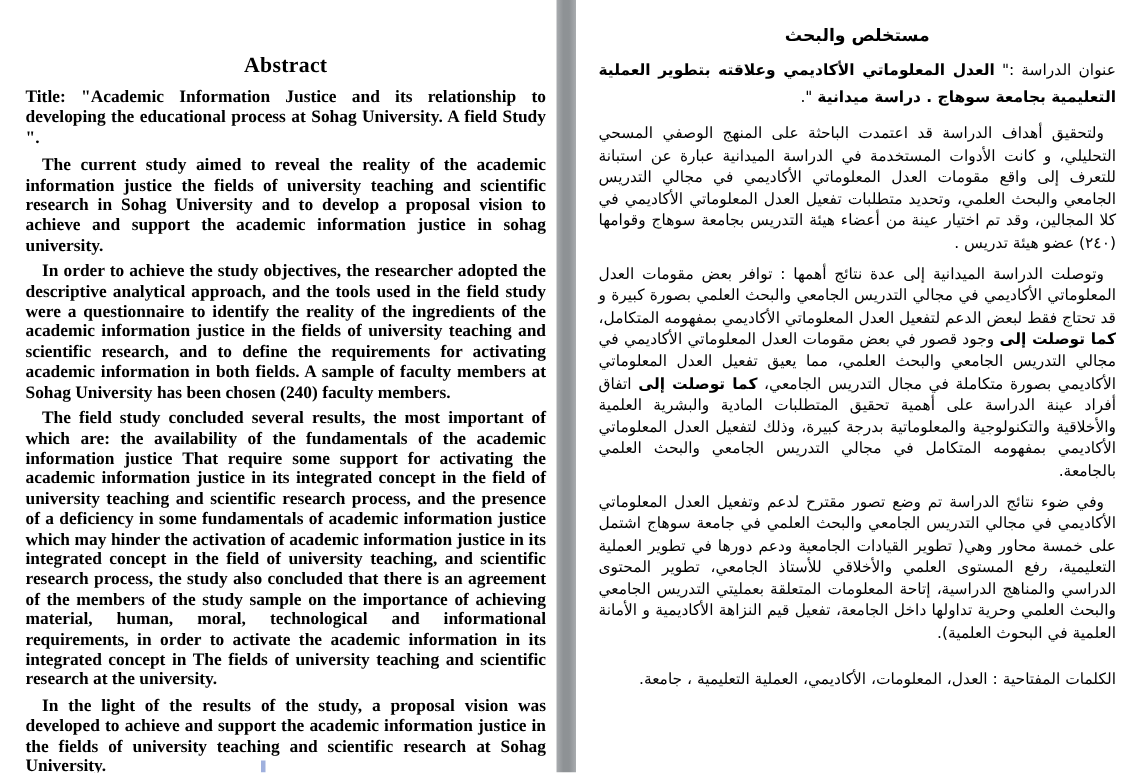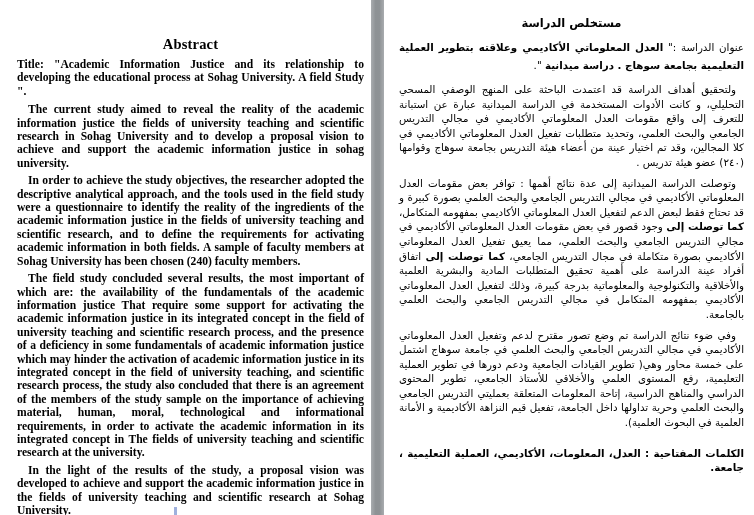--- a/index.html
+++ b/index.html
@@ -47,21 +47,21 @@
     margin: 0 0 9px 0; color: #000;
   }
   .ar {
     font-family: "DejaVu Sans", sans-serif;
     font-size: 10.3px; line-height: 14.6px;
     text-align: justify; color: #000;
     margin: 0 0 6px 0;
   }
   .ar-title { line-height: 17.5px; margin-bottom: 8px; }
   .ar-indent { text-indent: 8px; }
-  .ar-keywords { font-weight: bold; margin-top: 16px; }
+  .ar-keywords { font-weight: normal; margin-top: 16px; }
   .ar b { font-weight: bold; }
 
   
   .footnote-mark {
     position: absolute; left: 174px; top: 507px;
     width: 3px; height: 8px;
     background: #9fb0dd;
   }
 </style>
 </head>
@@ -73,21 +73,21 @@
   <p class="en en-indent">The current study aimed to reveal the reality of the academic information justice the fields of university teaching and scientific research in Sohag University and to develop a proposal vision to achieve and support the academic information justice in sohag university.</p>
   <p class="en en-indent">In order to achieve the study objectives, the researcher adopted the descriptive analytical approach, and the tools used in the field study were a questionnaire to identify the reality of the ingredients of the academic information justice in the fields of university teaching and scientific research, and to define the requirements for activating academic information in both fields. A sample of faculty members at Sohag University has been chosen (240) faculty members.</p>
   <p class="en en-indent">The field study concluded several results, the most important of which are: the availability of the fundamentals of the academic information justice That require some support for activating the academic information justice in its integrated concept in the field of university teaching and scientific research process, and the presence of a deficiency in some fundamentals of academic information justice which may hinder the activation of academic information justice in its integrated concept in the field of university teaching, and scientific research process, the study also concluded that there is an agreement of the members of the study sample on the importance of achieving material, human, moral, technological and informational requirements, in order to activate the academic information in its integrated concept in The fields of university teaching and scientific research at the university.</p>
   <p class="en en-indent">In the light of the results of the study, a proposal vision was developed to achieve and support the academic information justice in the fields of university teaching and scientific research at Sohag University.</p>
   <p class="en en-keywords">Keywords: justice, information, academic, educational process ,university.</p>
 </div>
 
 <div class="gutter"></div>
 
 <div class="page page-right">
-  <div class="ar-heading">مستخلص الدراسة</div>
+  <div class="ar-heading">مستخلص والبحث</div>
   <p class="ar ar-title"><span>عنوان الدراسة :" </span><b>العدل المعلوماتي الأكاديمي وعلاقته بتطوير العملية التعليمية بجامعة سوهاج . دراسة ميدانية</b><span> ".</span></p>
   <p class="ar ar-indent">ولتحقيق أهداف الدراسة قد اعتمدت الباحثة على المنهج الوصفي المسحي التحليلي، و كانت الأدوات المستخدمة في الدراسة الميدانية عبارة عن استبانة للتعرف إلى واقع مقومات العدل المعلوماتي الأكاديمي في مجالي التدريس الجامعي والبحث العلمي، وتحديد متطلبات تفعيل العدل المعلوماتي الأكاديمي في كلا المجالين، وقد تم اختيار عينة من أعضاء هيئة التدريس بجامعة سوهاج وقوامها (٢٤٠) عضو هيئة تدريس .</p>
   <p class="ar ar-indent"><span>وتوصلت الدراسة الميدانية إلى عدة نتائج أهمها : توافر بعض مقومات العدل المعلوماتي الأكاديمي في مجالي التدريس الجامعي والبحث العلمي بصورة كبيرة و قد تحتاج فقط لبعض الدعم لتفعيل العدل المعلوماتي الأكاديمي بمفهومه المتكامل،  </span><b>كما توصلت إلى</b><span> وجود قصور في بعض مقومات العدل المعلوماتي الأكاديمي في مجالي التدريس الجامعي والبحث العلمي، مما يعيق تفعيل العدل المعلوماتي الأكاديمي بصورة متكاملة في مجال التدريس الجامعي، </span><b>كما توصلت إلى</b><span> اتفاق أفراد عينة الدراسة على أهمية تحقيق المتطلبات المادية والبشرية العلمية والأخلاقية والتكنولوجية والمعلوماتية بدرجة كبيرة، وذلك لتفعيل العدل المعلوماتي الأكاديمي بمفهومه المتكامل في مجالي التدريس الجامعي والبحث العلمي بالجامعة.</span></p>
   <p class="ar ar-indent">وفي ضوء نتائج الدراسة تم وضع تصور مقترح لدعم وتفعيل العدل المعلوماتي الأكاديمي في مجالي التدريس الجامعي والبحث العلمي في جامعة سوهاج اشتمل على خمسة محاور وهي( تطوير القيادات الجامعية ودعم دورها في تطوير العملية التعليمية، رفع المستوى العلمي والأخلاقي للأستاذ الجامعي، تطوير المحتوى الدراسي والمناهج الدراسية، إتاحة المعلومات المتعلقة بعمليتي التدريس الجامعي والبحث العلمي وحرية تداولها داخل الجامعة، تفعيل قيم النزاهة الأكاديمية و الأمانة العلمية في البحوث العلمية).</p>
   <p class="ar ar-keywords">الكلمات المفتاحية : العدل، المعلومات، الأكاديمي، العملية التعليمية ، جامعة.</p>
 </div>
 
 <div class="footnote-mark"></div>
 
 </body></html>

